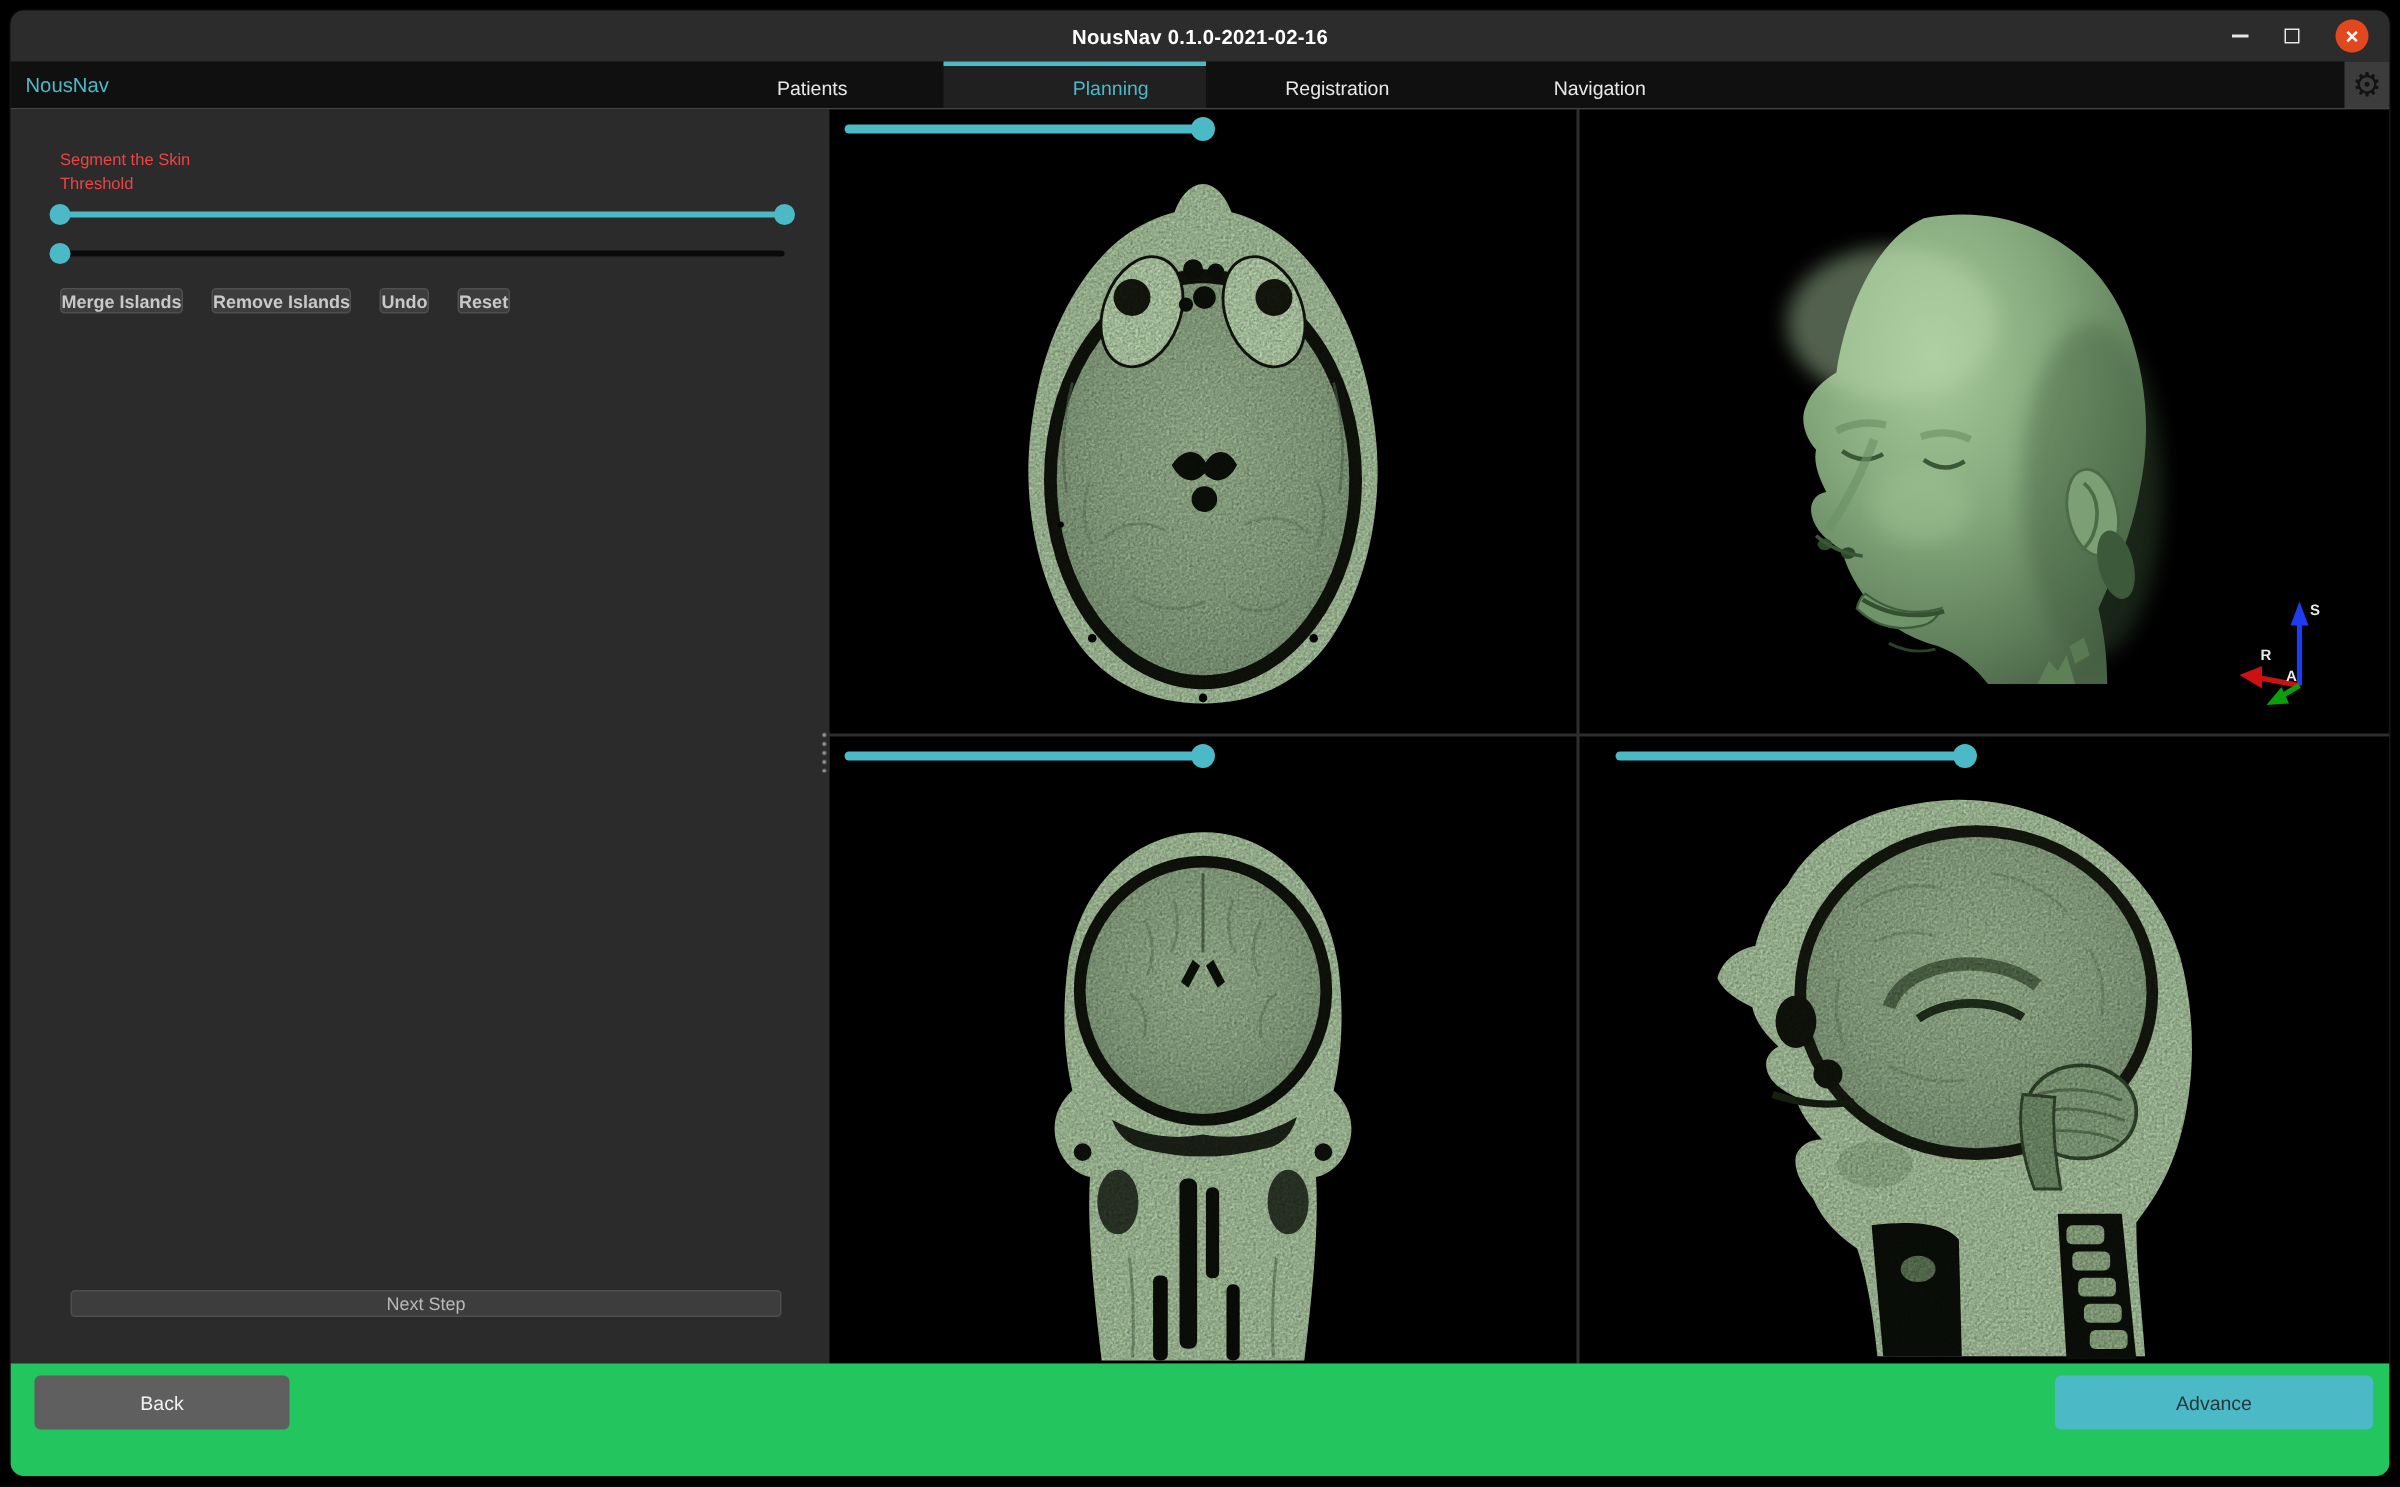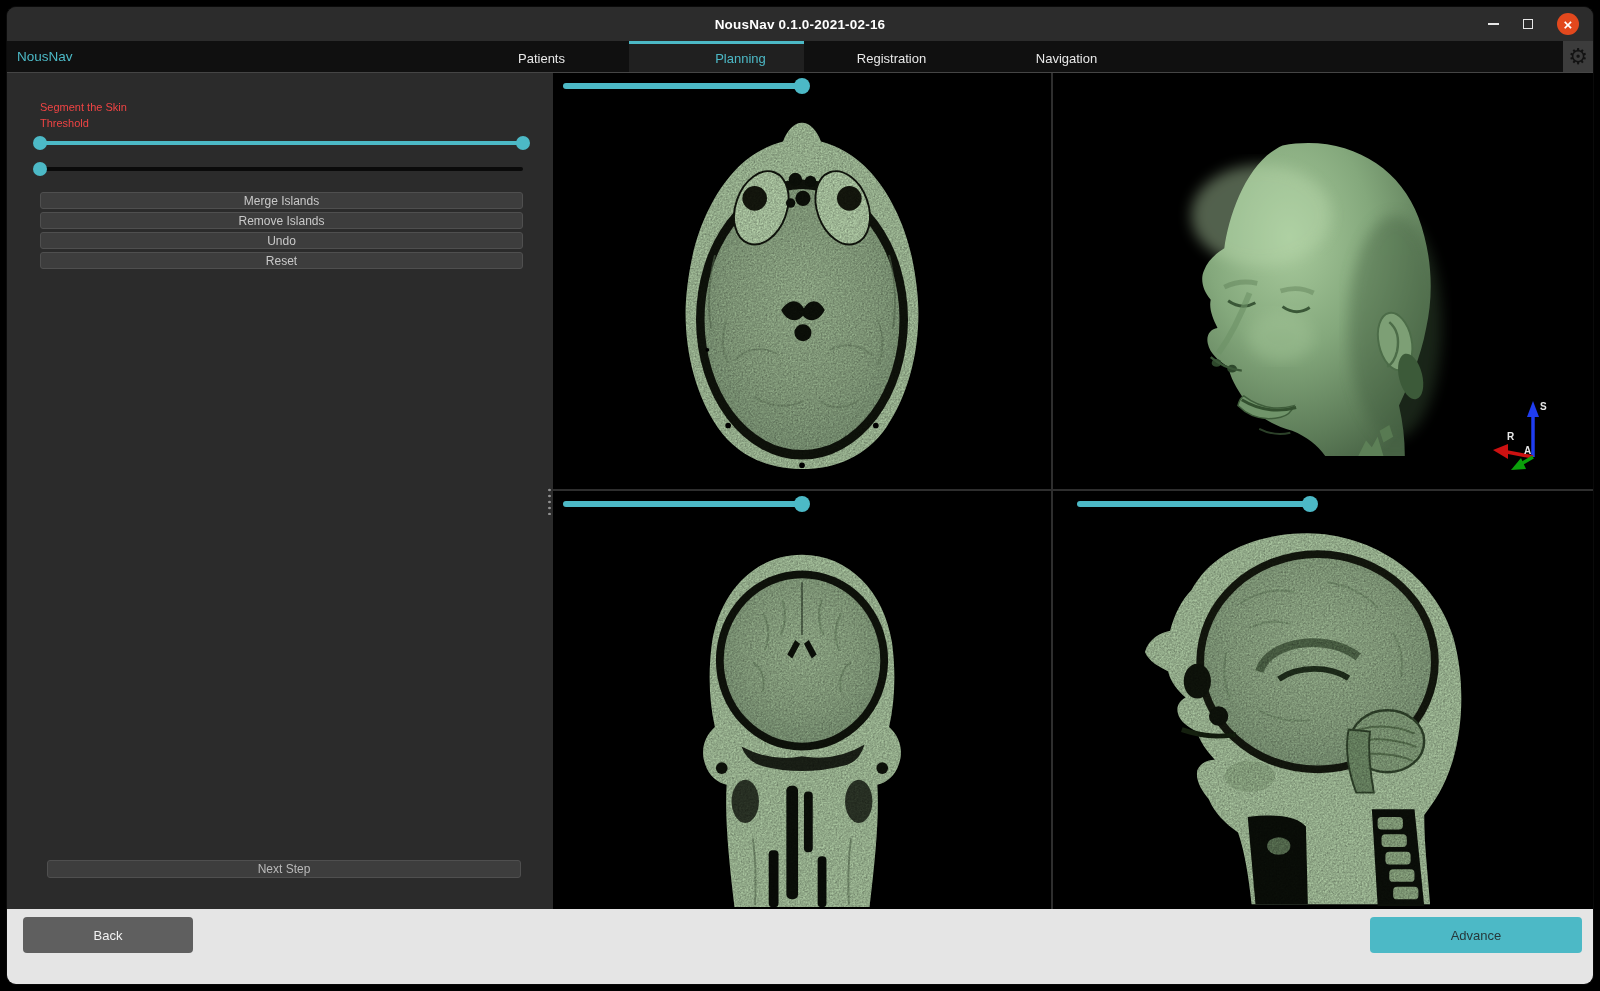--- a/index.html
+++ b/index.html
@@ -32,21 +32,21 @@
     padding:26px 30px 31px 33px;display:flex;flex-direction:column;}
   .p-label{color:#ef4444;font-size:11px;line-height:16px;}
   .hslider{position:relative;height:14px;margin:5px 0 7px;}
   .hslider .track{position:absolute;left:0;right:0;top:5px;height:4px;border-radius:2px;background:#0a0a0a;}
   .hslider.range .track{background:var(--accent,#4cb9c6);left:2px;right:2px;}
   .hslider .handle{position:absolute;top:0;width:14px;height:14px;margin-left:-7px;border-radius:50%;
     background:var(--accent,#4cb9c6);}
   .hslider .handle.lo{left:var(--lo,0%);}
   .hslider .handle.hi{left:var(--hi,100%);}
   .hslider .handle.single{left:var(--pct,0%);}
-  .panel-buttons{display:flex;flex-direction:column;gap:3px;margin-top:9px;}
+  .panel-buttons{display:flex;flex-direction:row;gap:19px;margin-top:9px;font-weight:bold;}
   .pbtn{height:17px;background:#3d3d3d;border:1px solid #4f4f4f;border-radius:3px;color:#c9c9c9;
     font-size:12px;display:flex;align-items:center;justify-content:center;box-sizing:border-box;cursor:default;}
   .spacer{flex:1;}
   .pbtn.next{height:18px;color:#b9b9b9;margin:0 2px 0 7px;}
   
   .viewports{flex:1;background:#2e2e2e;display:grid;grid-template-columns:498px 1fr;
     grid-template-rows:416px 1fr;gap:2px;min-width:0;position:relative;}
   .cell{position:relative;background:#000;overflow:hidden;}
   .vp-slider{position:absolute;left:10px;right:10px;top:4px;height:18px;}
   .vp-slider.inset{left:24px;right:20px;}
@@ -56,21 +56,21 @@
     border-radius:50%;background:var(--accent,#4cb9c6);}
   .slice{position:absolute;}
   .axial{left:50%;top:calc(50% + 12px);transform:translate(-50%,-50%);}
   .head3d{left:calc(50% - 23px);top:calc(50% + 12px);transform:translate(-50%,-50%);}
   .coronal{left:50%;bottom:0;transform:translateX(-50%);}
   .sagittal{left:calc(50% - 20px);bottom:0;transform:translateX(-50%);}
   .axes{position:absolute;right:44px;bottom:16px;}
   .grip{position:absolute;left:-7px;top:414px;width:7px;height:28px;background:#2b2b2b;
     background-image:radial-gradient(circle,#909090 1px,transparent 1.6px);background-size:7px 6px;background-position:center top;}
   
-  .footer{flex:0 0 75px;background:#e5e5e5;position:relative;}
+  .footer{flex:0 0 75px;background:#22c55e;position:relative;}
   .fbtn{position:absolute;top:8px;height:36px;border-radius:4px;display:flex;align-items:center;
     justify-content:center;font-size:13px;cursor:default;}
   .fbtn.back{left:16px;width:170px;background:#5f5f5f;color:#f2f2f2;}
   .fbtn.advance{right:11px;width:212px;background:var(--accent,#4cb9c6);color:#26383b;}
   svg text{font-family:"Liberation Sans","DejaVu Sans",sans-serif;}
 </style>
 </head>
 <body>
 
 <div class="window">

